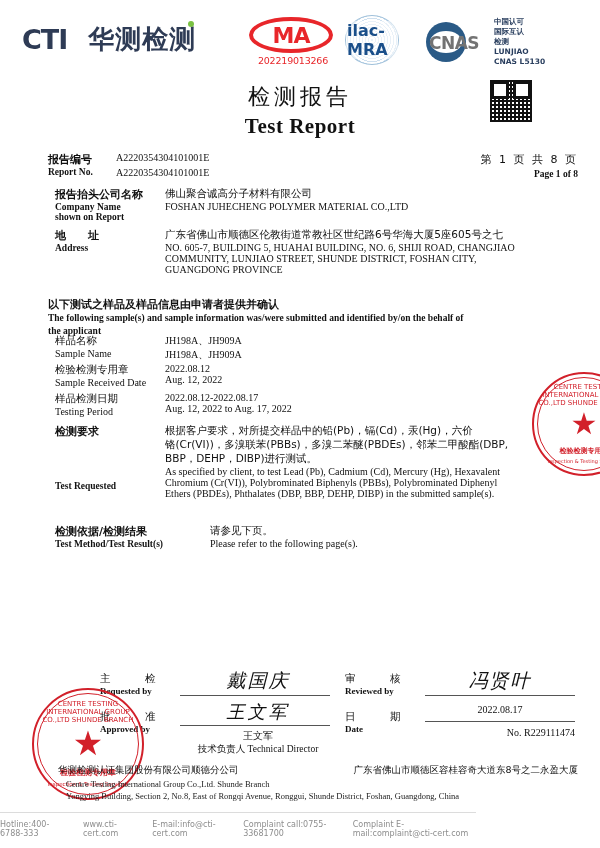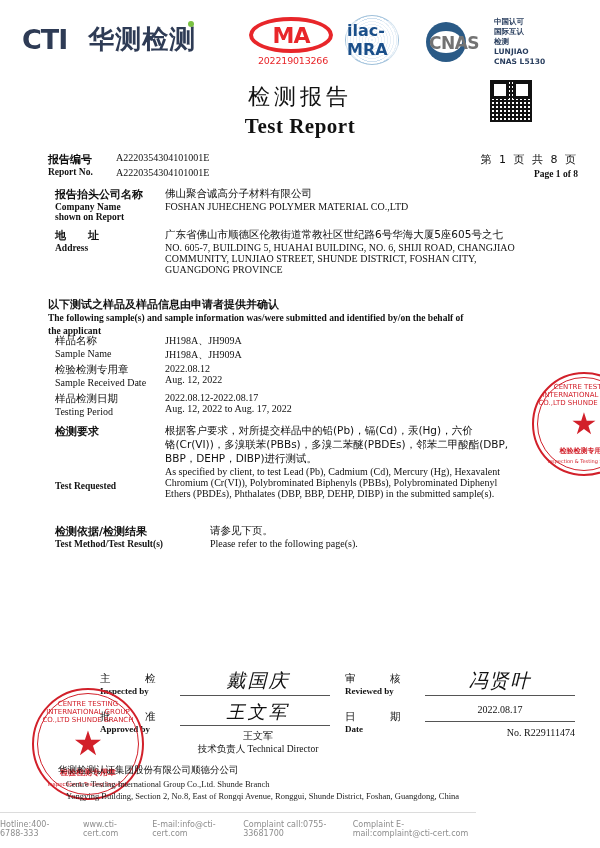--- a/index.html
+++ b/index.html
@@ -270,21 +270,21 @@
   <div class="seal seal-right">
     <div class="ring"></div>
     <div class="seal-arc" style="top:9px;">CENTRE TESTING INTERNATIONAL GROUP CO.,LTD SHUNDE BRANCH</div>
     <div class="star">★</div>
     <div class="seal-arc" style="bottom:18px;font-weight:bold;">检验检测专用章</div>
     <div class="seal-arc" style="bottom:10px;font-size:5px;">Inspection &amp; Testing Services</div>
   </div>
 
   <div class="sig" style="left:100px;top:672px;">
     <div class="sig-label">主　检</div>
-    <div class="sig-label-en">Inspected by</div>
+    <div class="sig-label-en">Requested by</div>
   </div>
 
   <div class="sig" style="left:100px;top:710px;">
     <div class="sig-label">批　准</div>
     <div class="sig-label-en">Approved by</div>
   </div>
 
   <div class="sig" style="left:180px;top:668px;width:156px;">
     <div class="hand">戴国庆</div>
     <div class="sigline"></div>
@@ -320,20 +320,21 @@
 
   <div class="seal seal-sign">
     <div class="ring"></div>
     <div class="seal-arc" style="top:10px;">CENTRE TESTING INTERNATIONAL GROUP CO.,LTD SHUNDE BRANCH</div>
     <div class="star">★</div>
     <div class="seal-arc" style="bottom:20px;font-weight:bold;font-size:8px;">检验检测专用章</div>
     <div class="seal-arc" style="bottom:11px;font-size:5.5px;">Inspection &amp; Testing Services</div>
   </div>
 
   <div class="foot-cn" style="left:58px;top:764px;">华测检测认证集团股份有限公司顺德分公司</div>
+  <div class="foot-cn" style="right:22px;top:764px;">广东省佛山市顺德区容桂容奇大道东8号之二永盈大厦</div>
   <div class="foot-en" style="left:66px;top:779px;">Centre Testing International Group Co.,Ltd. Shunde Branch</div>
   <div class="foot-en" style="left:66px;top:791px;">Yongying Building, Section 2, No.8, East of Rongqi Avenue, Ronggui, Shunde District, Foshan, Guangdong, China</div>
 
   <div class="footbar">
     <div class="footbar-inner">
       <span>Hotline:400-6788-333</span>
       <span>www.cti-cert.com</span>
       <span>E-mail:info@cti-cert.com</span>
       <span>Complaint call:0755-33681700</span>
       <span>Complaint E-mail:complaint@cti-cert.com</span>

